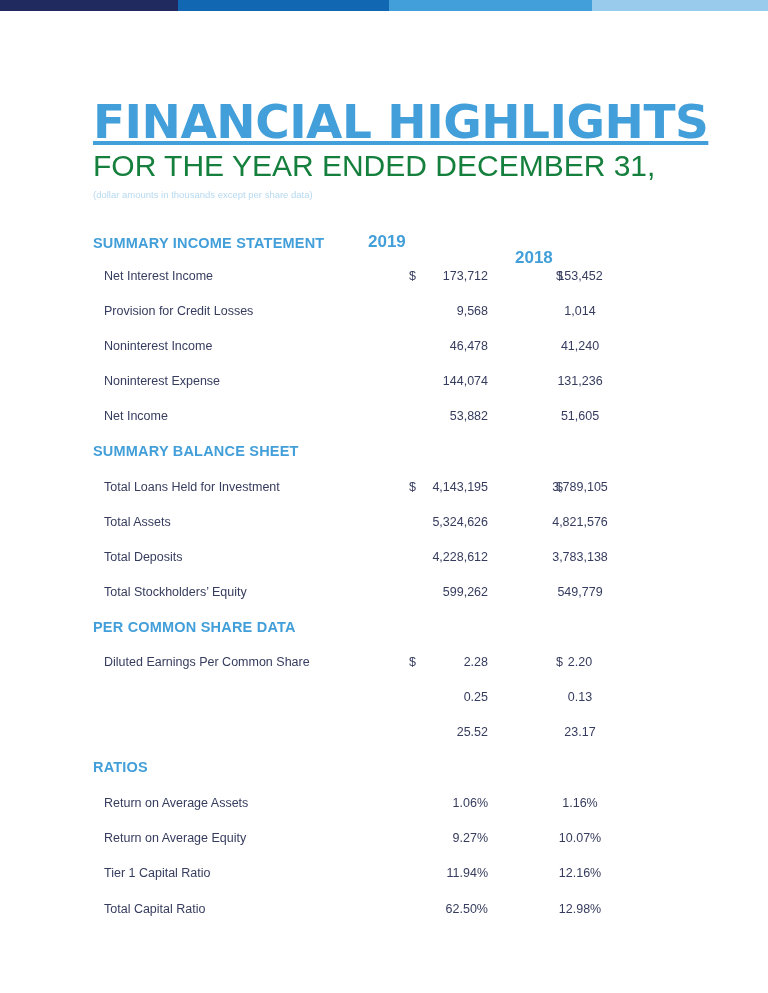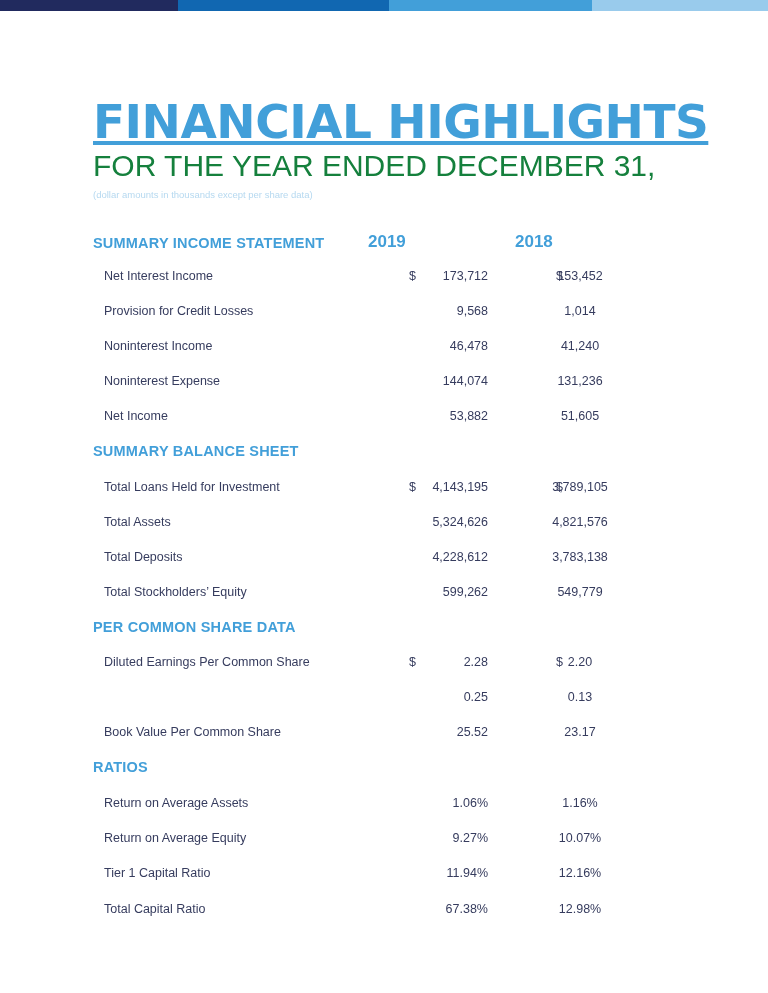--- a/index.html
+++ b/index.html
@@ -68,21 +68,21 @@
       top: 232px;
       font-family: "Liberation Sans", sans-serif;
       font-weight: bold;
       font-size: 17px;
       line-height: 20px;
       color: #429fd9;
       text-align: left;
       width: 120px;
     }
     .col-2019 { left: 368px; }
-    .col-2018 { left: 515px; }
+    .col-2018 { left: 515px; margin-top: 16px; }
 
     .section-title {
       position: absolute;
       left: 93px;
       font-family: "Liberation Sans", sans-serif;
       font-weight: bold;
       font-size: 14.5px;
       line-height: 18px;
       color: #429fd9;
       letter-spacing: 0.2px;
@@ -213,21 +213,20 @@
   <span class="cur cur-2018">$</span>
   <span class="val val-2018">2.20</span>
 </div>
 <div class="row" style="top:687px;">
   <span class="cur cur-2019"></span>
   <span class="val val-2019">0.25</span>
   <span class="cur cur-2018"></span>
   <span class="val val-2018">0.13</span>
 </div>
 <div class="row" style="top:722px;">
-  <span class="label">Book Value Per Common Share</span>
   <span class="cur cur-2019"></span>
   <span class="val val-2019">25.52</span>
   <span class="cur cur-2018"></span>
   <span class="val val-2018">23.17</span>
 </div>
 
 <div class="section-title" style="top:758px;">RATIOS</div>
 
 <div class="row" style="top:793px;">
   <span class="label">Return on Average Assets</span>
@@ -246,16 +245,16 @@
 <div class="row" style="top:863px;">
   <span class="label">Tier 1 Capital Ratio</span>
   <span class="cur cur-2019"></span>
   <span class="val val-2019">11.94%</span>
   <span class="cur cur-2018"></span>
   <span class="val val-2018">12.16%</span>
 </div>
 <div class="row" style="top:899px;">
   <span class="label">Total Capital Ratio</span>
   <span class="cur cur-2019"></span>
-  <span class="val val-2019">67.38%</span>
+  <span class="val val-2019">62.50%</span>
   <span class="cur cur-2018"></span>
   <span class="val val-2018">12.98%</span>
 </div>
 
 </body></html>

